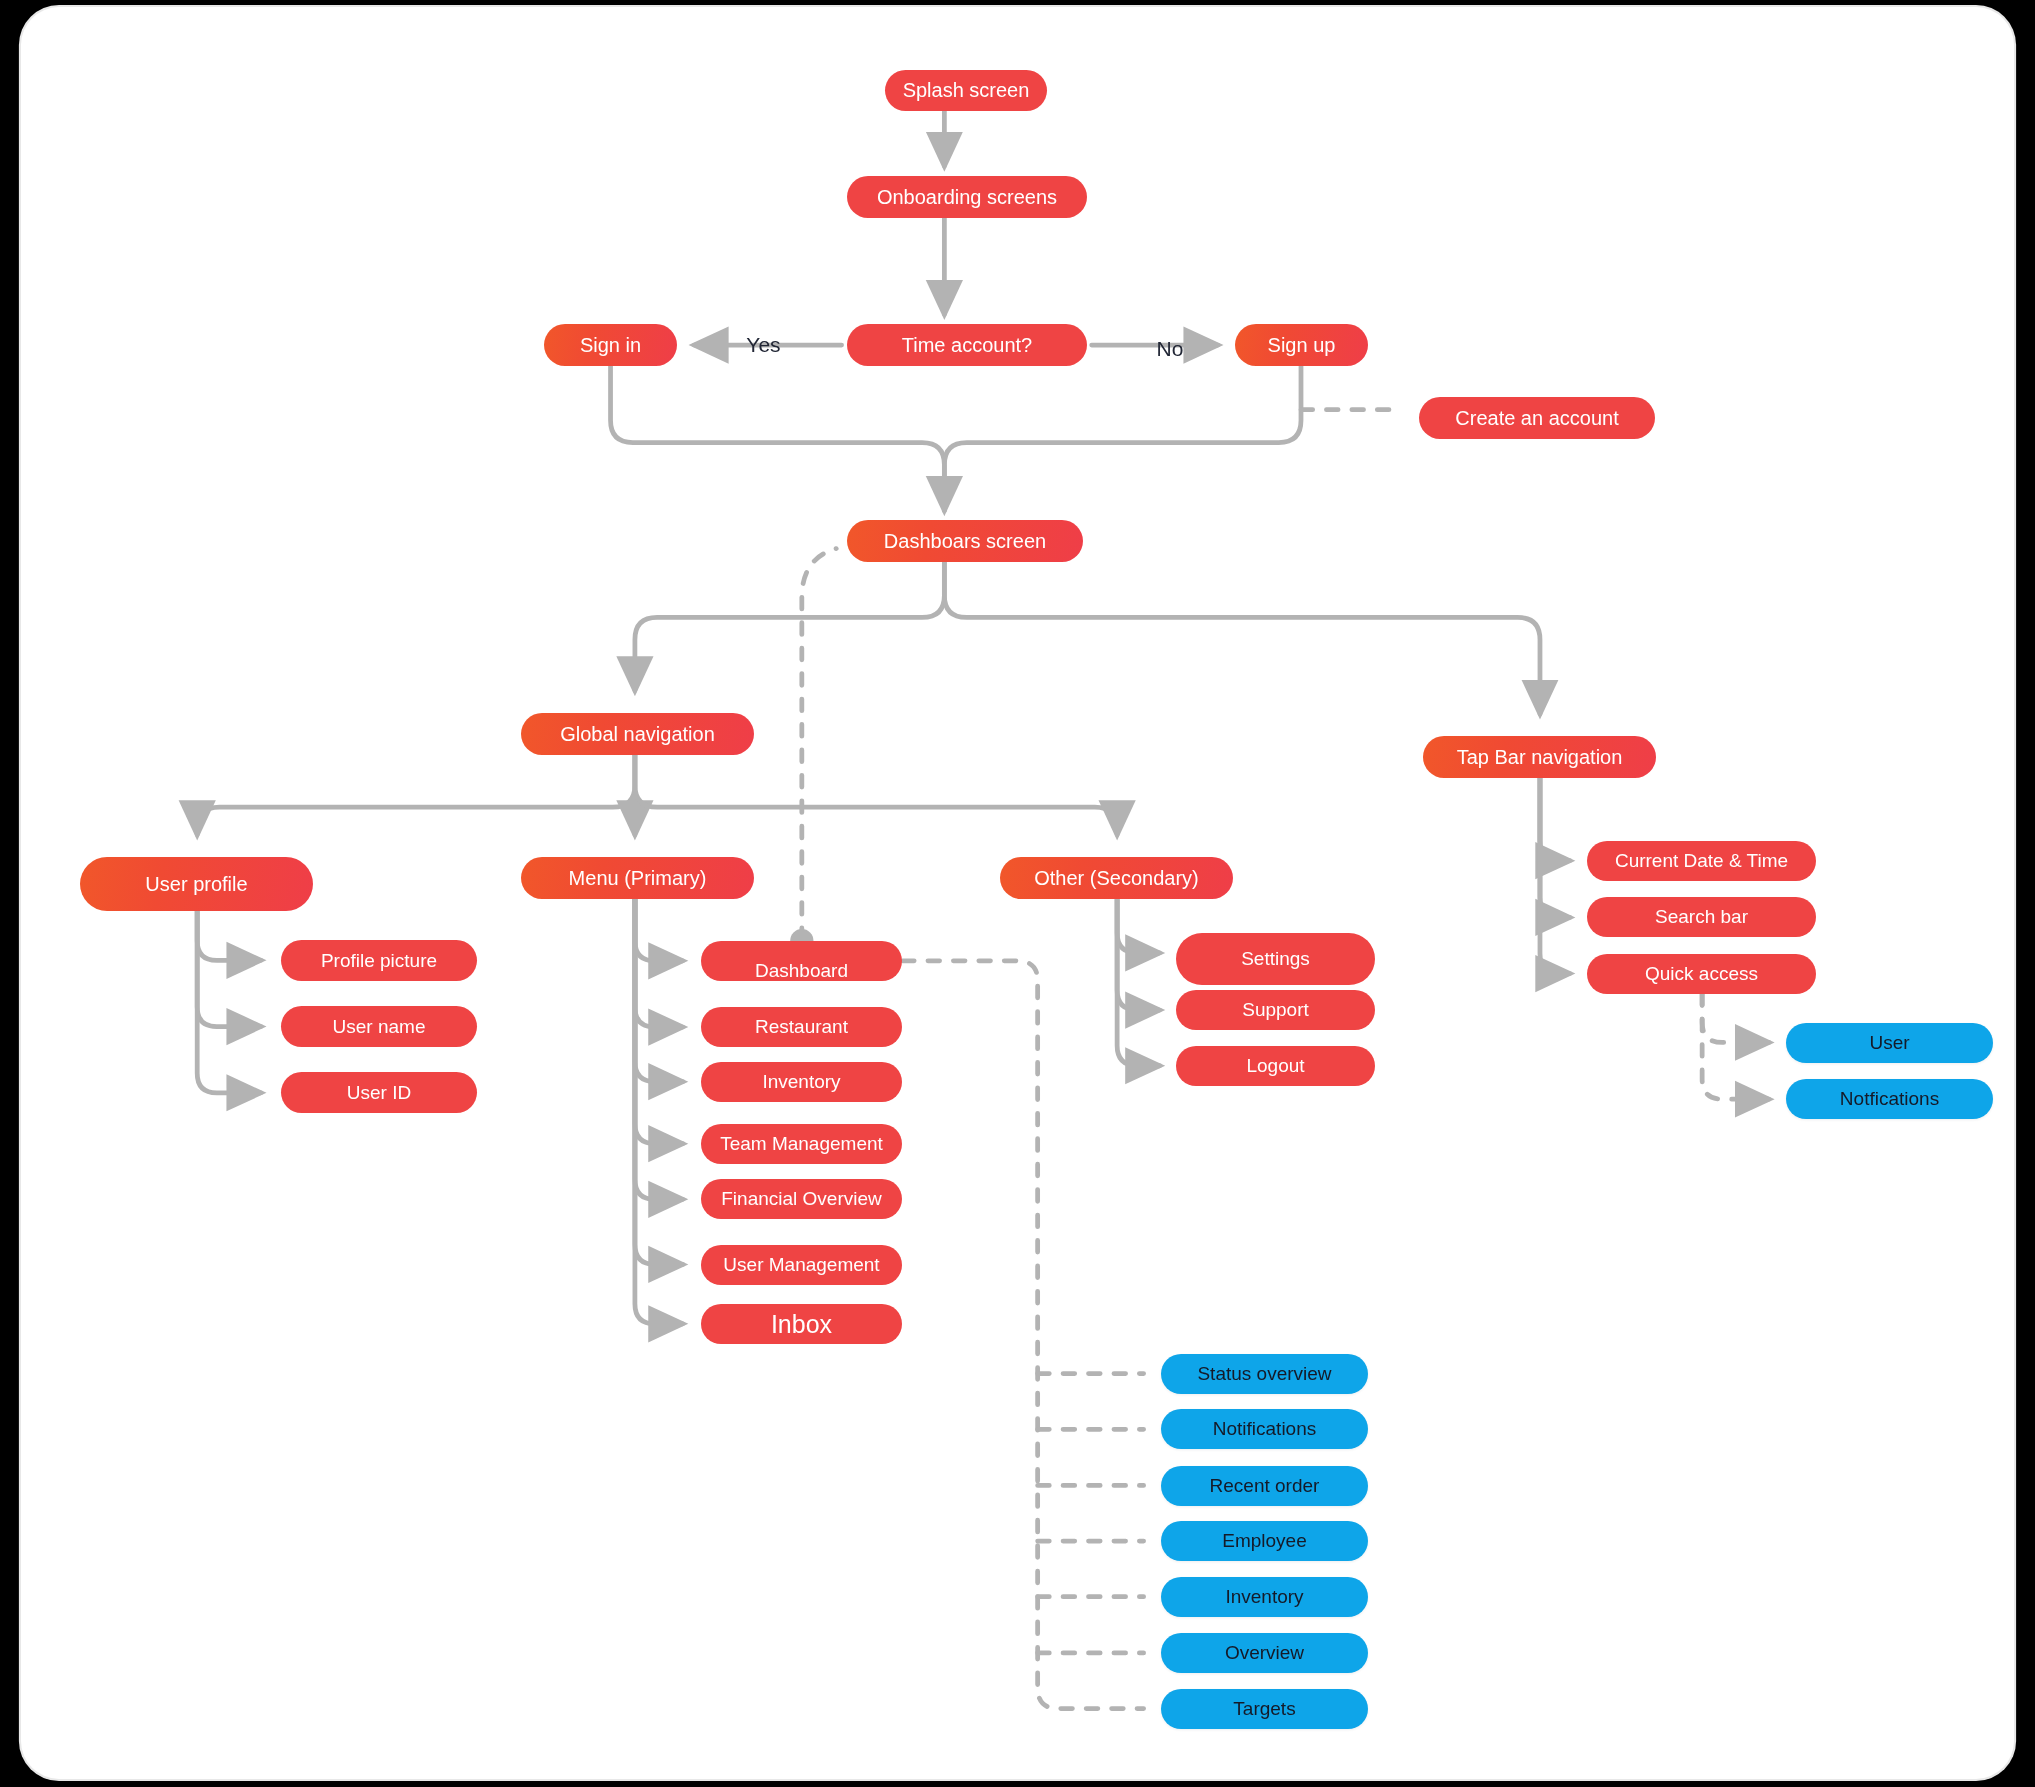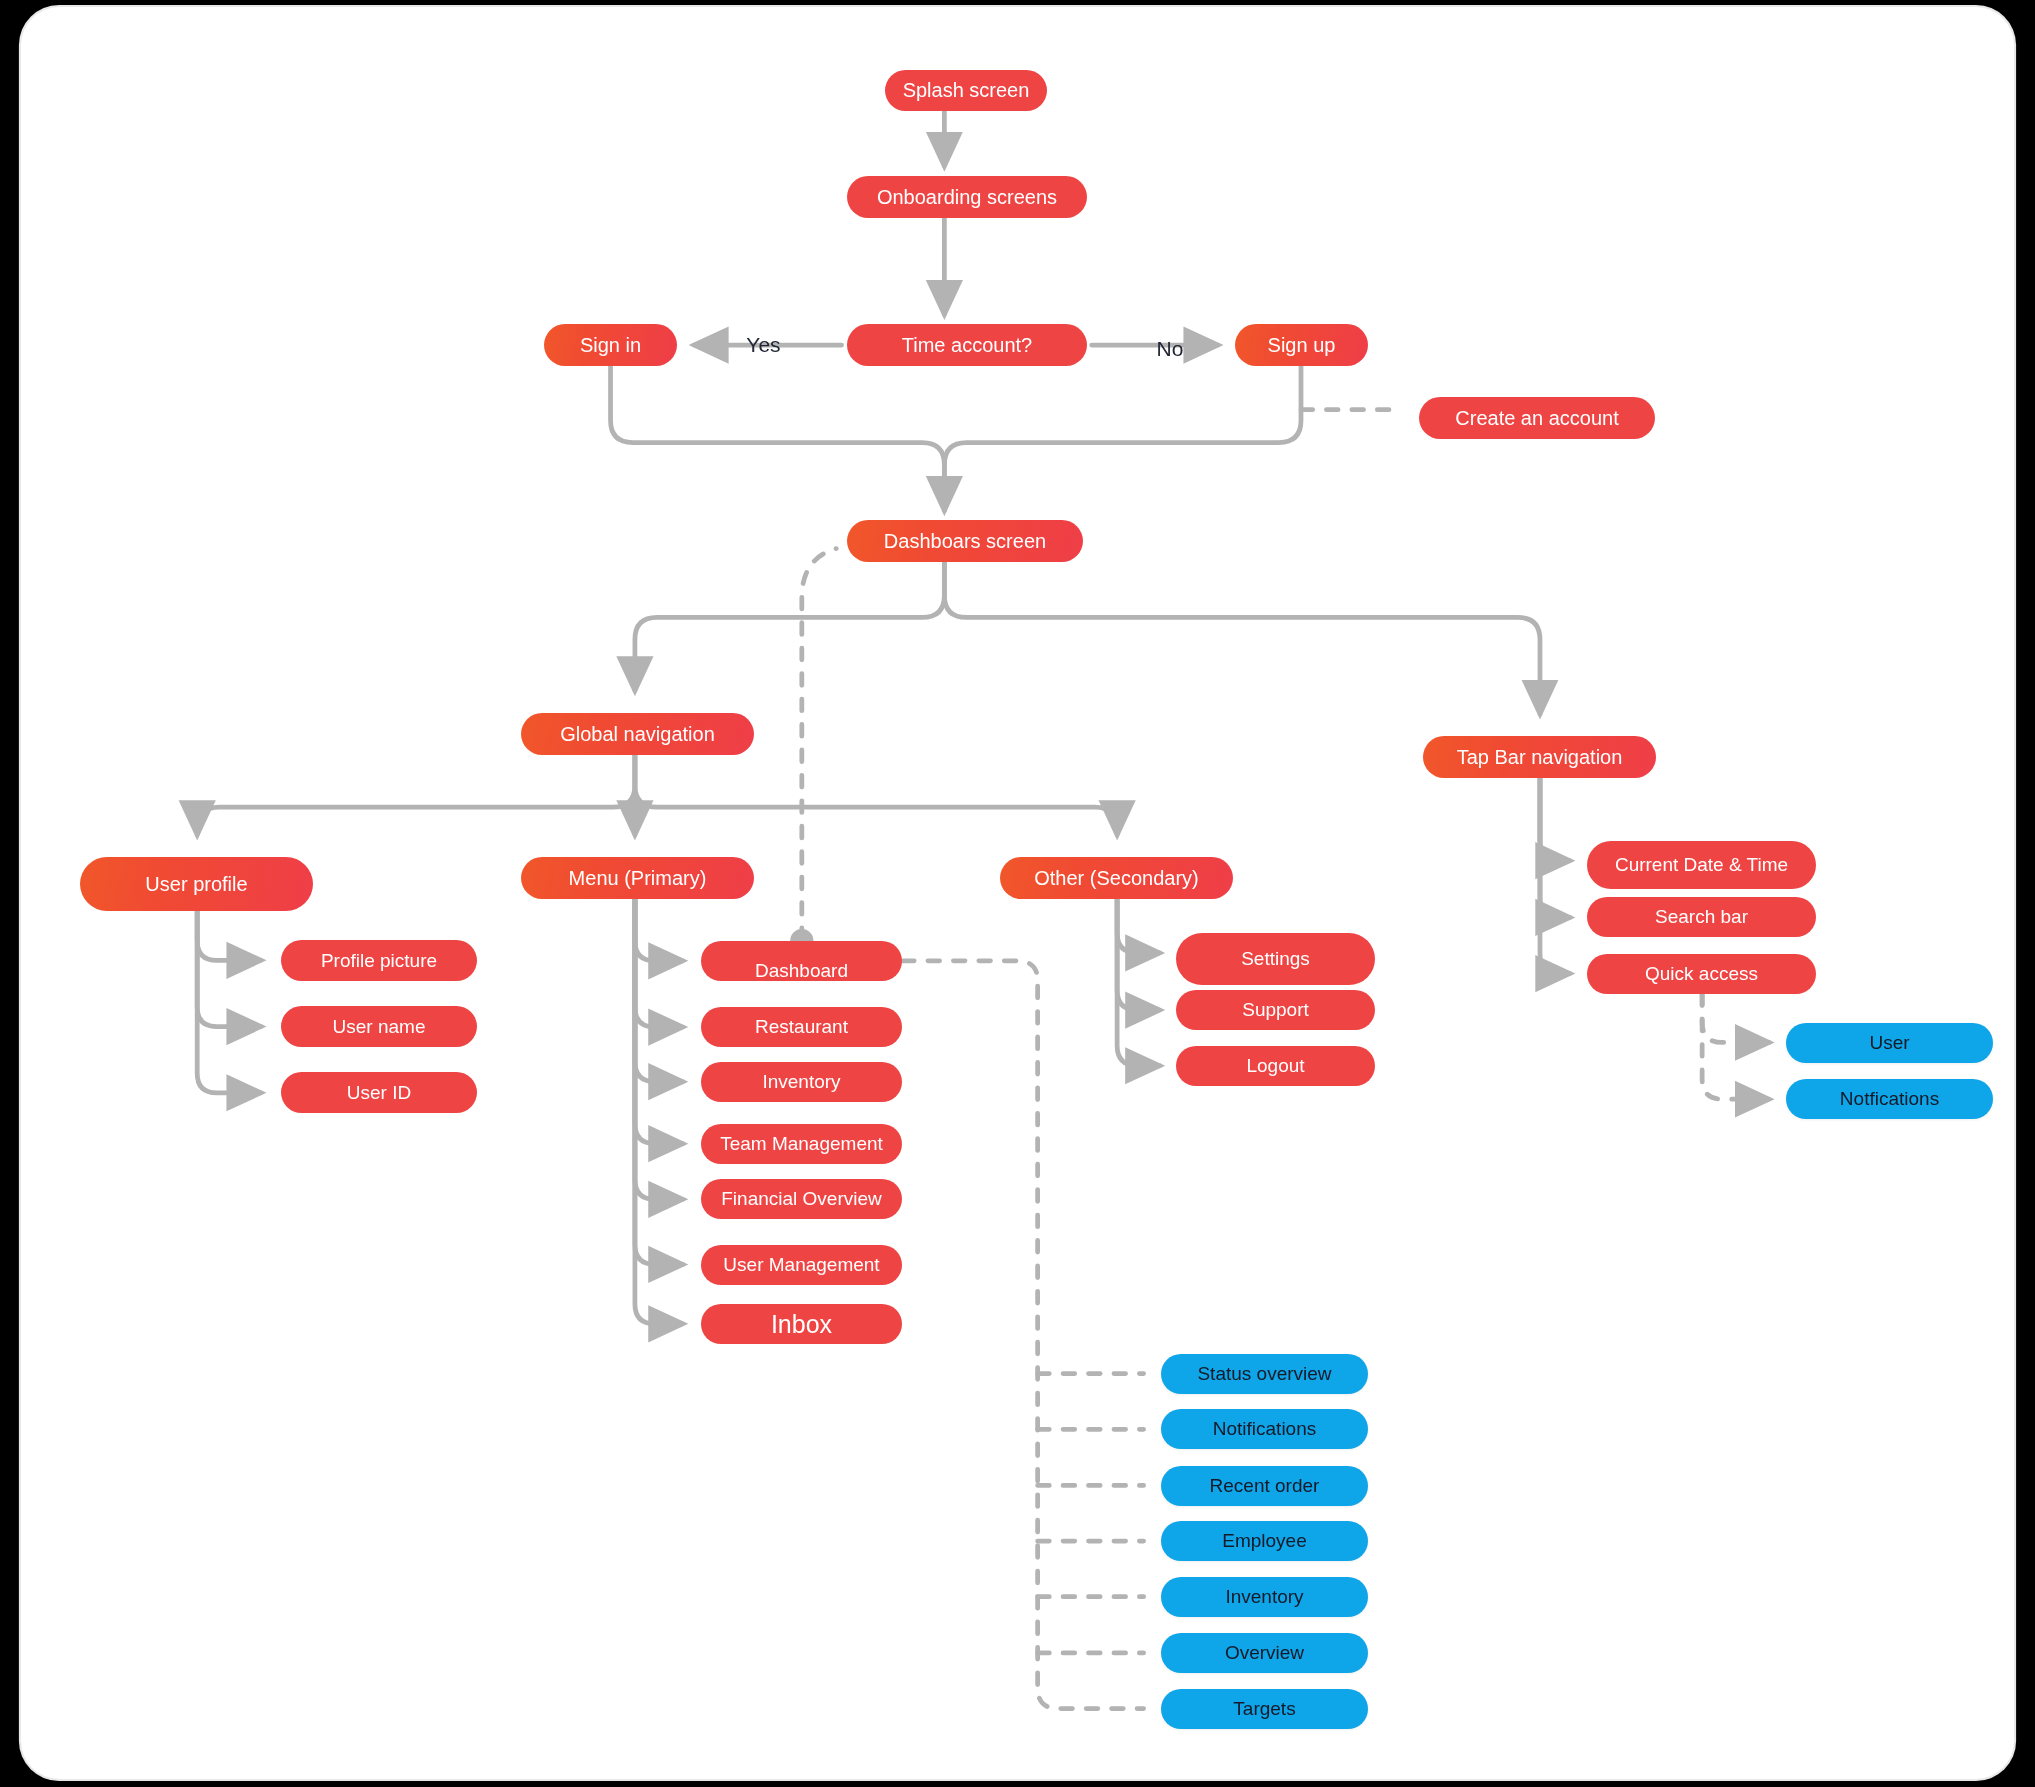--- a/index.html
+++ b/index.html
@@ -201,21 +201,21 @@
   <div class="node dark" style="left: 1155px; top: 926px; width: 199px; height: 52px; font-size: 19px;">
       <span>Settings</span>
     </div>
   <div class="node dark" style="left: 1155px; top: 983px; width: 199px; height: 40px; font-size: 19px;">
       <span>Support</span>
     </div>
   <div class="node dark" style="left: 1155px; top: 1039px; width: 199px; height: 40px; font-size: 19px;">
       <span>Logout</span>
     </div>
 
-  <div class="node dark" style="left: 1566px; top: 834px; width: 229px; height: 48px; font-size: 19px;">
+  <div class="node dark" style="left: 1566px; top: 834px; width: 229px; height: 40px; font-size: 19px;">
       <span>Current Date &amp; Time</span>
     </div>
   <div class="node dark" style="left: 1566px; top: 890px; width: 229px; height: 40px; font-size: 19px;">
       <span>Search bar</span>
     </div>
   <div class="node dark" style="left: 1566px; top: 947px; width: 229px; height: 40px; font-size: 19px;">
       <span>Quick access</span>
     </div>
   <div class="node light" style="left: 1765px; top: 1016px; width: 207px; height: 40px; font-size: 19px;">
       <span>User</span>

